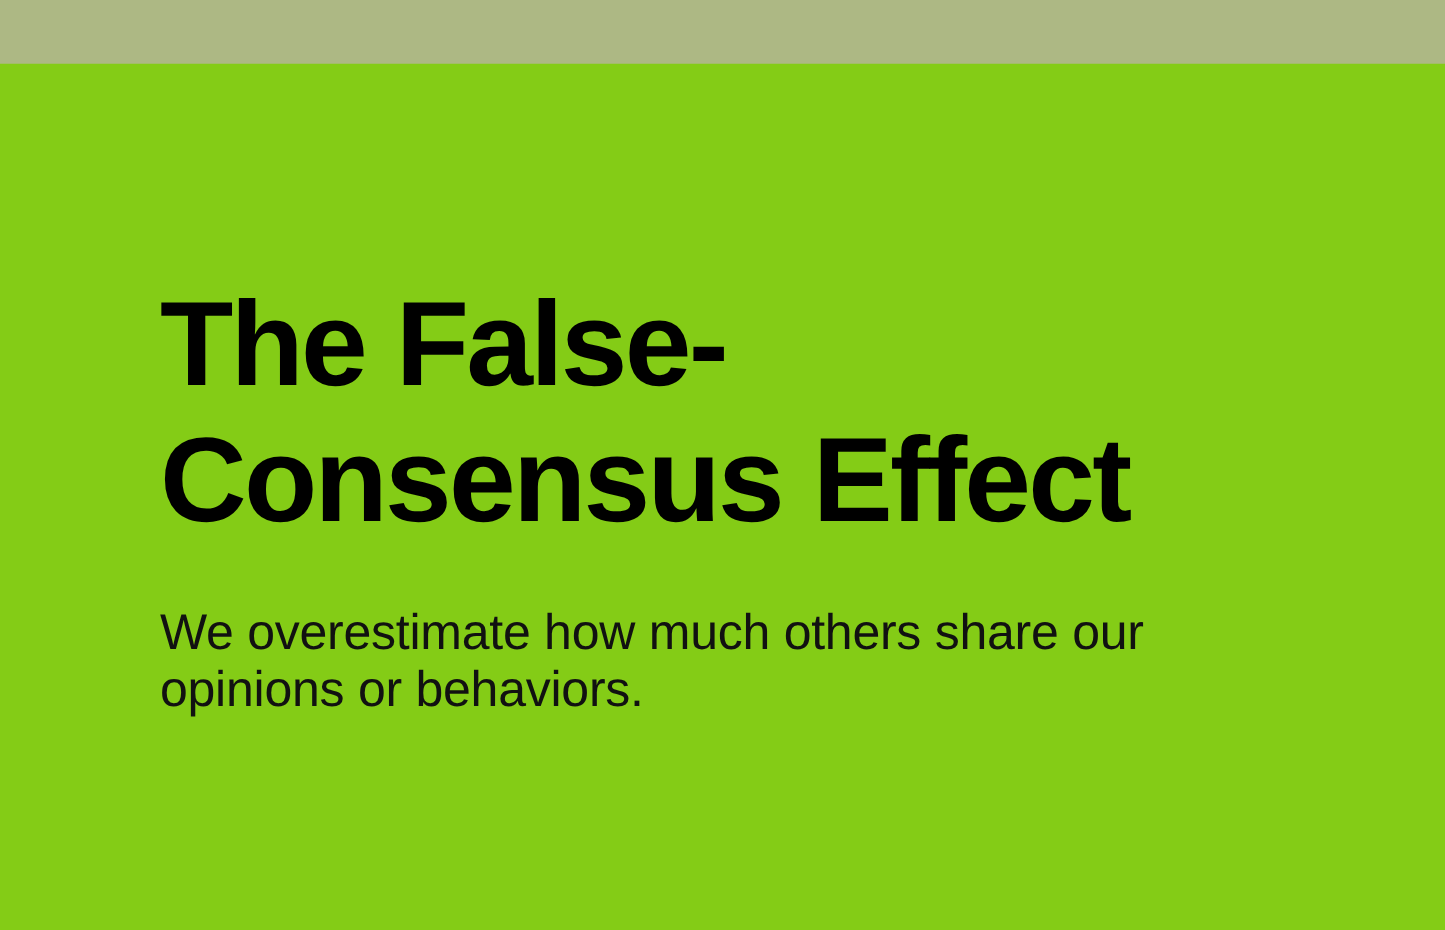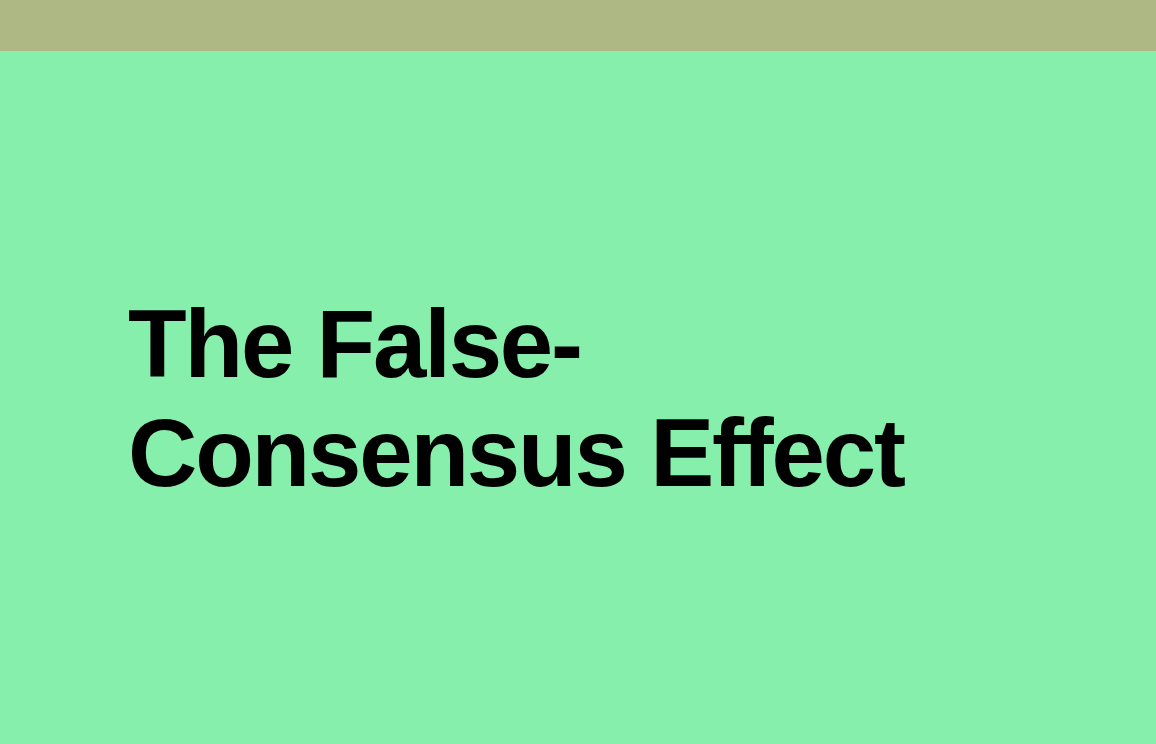--- a/index.html
+++ b/index.html
@@ -14,21 +14,21 @@
     overflow: hidden;
     background: #f7f7f7;
     font-family: "Liberation Sans", sans-serif;
     -webkit-font-smoothing: antialiased;
   }
 
   .slide {
     position: relative;
     width: 1156px;
     height: 744px;
-    background: #86efac;
+    background: #84cc16;
     box-sizing: border-box;
     overflow: hidden;
   }
 
   
   .accent-bar {
     position: absolute;
     top: 0;
     left: 0;
     width: 1156px;
@@ -82,16 +82,17 @@
 <body>
 
 <div class="slide">
 
   <div class="accent-bar"></div>
 
   <div class="content">
 
     <h1 class="slide-title">The False-Consensus Effect</h1>
 
+    <p class="slide-subtitle">We overestimate how much others share our opinions or behaviors.</p>
 
   </div>
 
 </div>
 
 </body></html>

